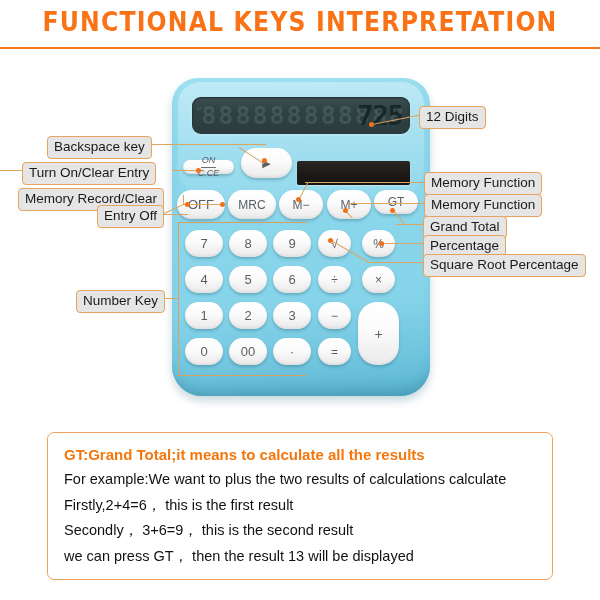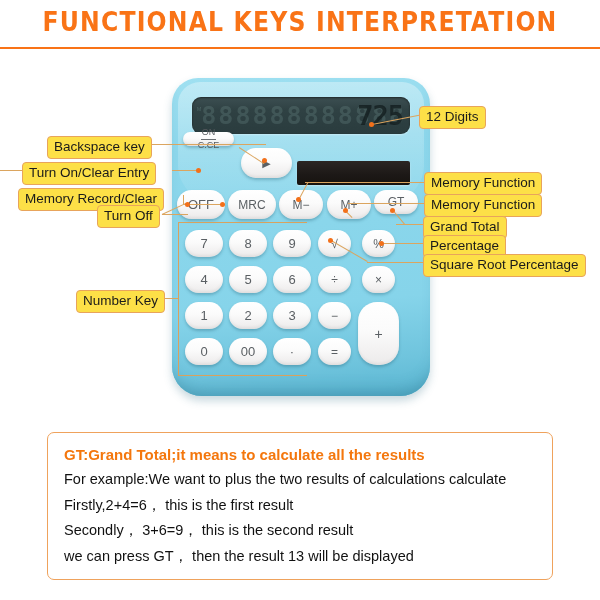--- a/index.html
+++ b/index.html
@@ -92,21 +92,21 @@
     position:absolute;
     background:linear-gradient(180deg,#ffffff 0%,#fbfbfb 45%,#eceaea 100%);
     border-radius:50%/50%;
     box-shadow:0 2px 3px rgba(40,100,120,.35), inset 0 -2px 3px rgba(0,0,0,.05);
     display:flex;align-items:center;justify-content:center;
     color:#5a5f63;
     font-size:12px;
   }
   .key-label{pointer-events:none;line-height:1;}
 
-  .k-onc{left:183px;top:132px;width:51px;height:14px;border-radius:18px;}
+  .k-onc{left:183px;top:160px;width:51px;height:14px;border-radius:18px;font-style:italic;}
   .k-onc .frac{display:flex;flex-direction:column;align-items:center;font-size:9px;line-height:1.05;color:#55595d;}
   .k-onc .frac .num{border-bottom:1px solid #6a6f73;padding:0 1px 1px;}
   .k-onc .frac .den{padding-top:1px;}
 
   .k-bksp{left:241px;top:148px;width:51px;height:30px;border-radius:18px;font-size:11px;}
 
   .k-off{left:177px;top:190px;width:48px;height:29px;border-radius:18px;font-size:13px;}
   .k-mrc{left:228px;top:190px;width:48px;height:29px;border-radius:18px;font-size:12px;}
   .k-mminus{left:279px;top:190px;width:44px;height:29px;border-radius:18px;font-size:12px;}
   .k-mplus{left:327px;top:190px;width:44px;height:29px;border-radius:18px;font-size:12px;}
@@ -123,21 +123,21 @@
 
   
   #numkey-bracket{
     position:absolute;left:178px;top:222px;width:128px;height:152px;
     border:1.4px solid #d8a25e;border-right:none;
   }
 
   
   .label-box{
     position:absolute;
-    background:#fde047;
+    background:#e5e5e5;
     border:1.2px solid #e8a45c;
     border-radius:4px;
     color:#1a1a1a;
     font-size:13.5px;
     line-height:1;
     padding:3px 6px 4px;
     white-space:nowrap;
     z-index:6;
   }
 
@@ -318,21 +318,21 @@
   <div class="dot" style="left:379px;top:241px;"></div>
 
   <div class="lead lead-h" style="left:367px;top:262px;width:58px;"></div>
   <div class="lead-diag" style="left:331px;top:240px;width:42px;transform:rotate(30deg);"></div>
   <div class="dot" style="left:328px;top:238px;"></div>
 </div>
 
 <div class="label-box" style="left:47px;top:136px;">Backspace key</div>
 <div class="label-box" style="left:22px;top:162px;">Turn On/Clear Entry</div>
 <div class="label-box" style="left:18px;top:188px;">Memory Record/Clear</div>
-<div class="label-box" style="left:97px;top:205px;">Turn Off</div>
+<div class="label-box" style="left:97px;top:205px;">Entry Off</div>
 <div class="label-box" style="left:76px;top:290px;text-align:right;">Number Key</div>
 
 <div class="label-box" style="left:419px;top:106px;">12 Digits</div>
 <div class="label-box" style="left:424px;top:172px;">Memory Function</div>
 <div class="label-box" style="left:424px;top:194px;">Memory Function</div>
 <div class="label-box" style="left:423px;top:216px;">Grand Total</div>
 <div class="label-box" style="left:423px;top:235px;">Percentage</div>
 <div class="label-box" style="left:423px;top:254px;">Square Root Percentage</div>
 
 <div id="explain">

